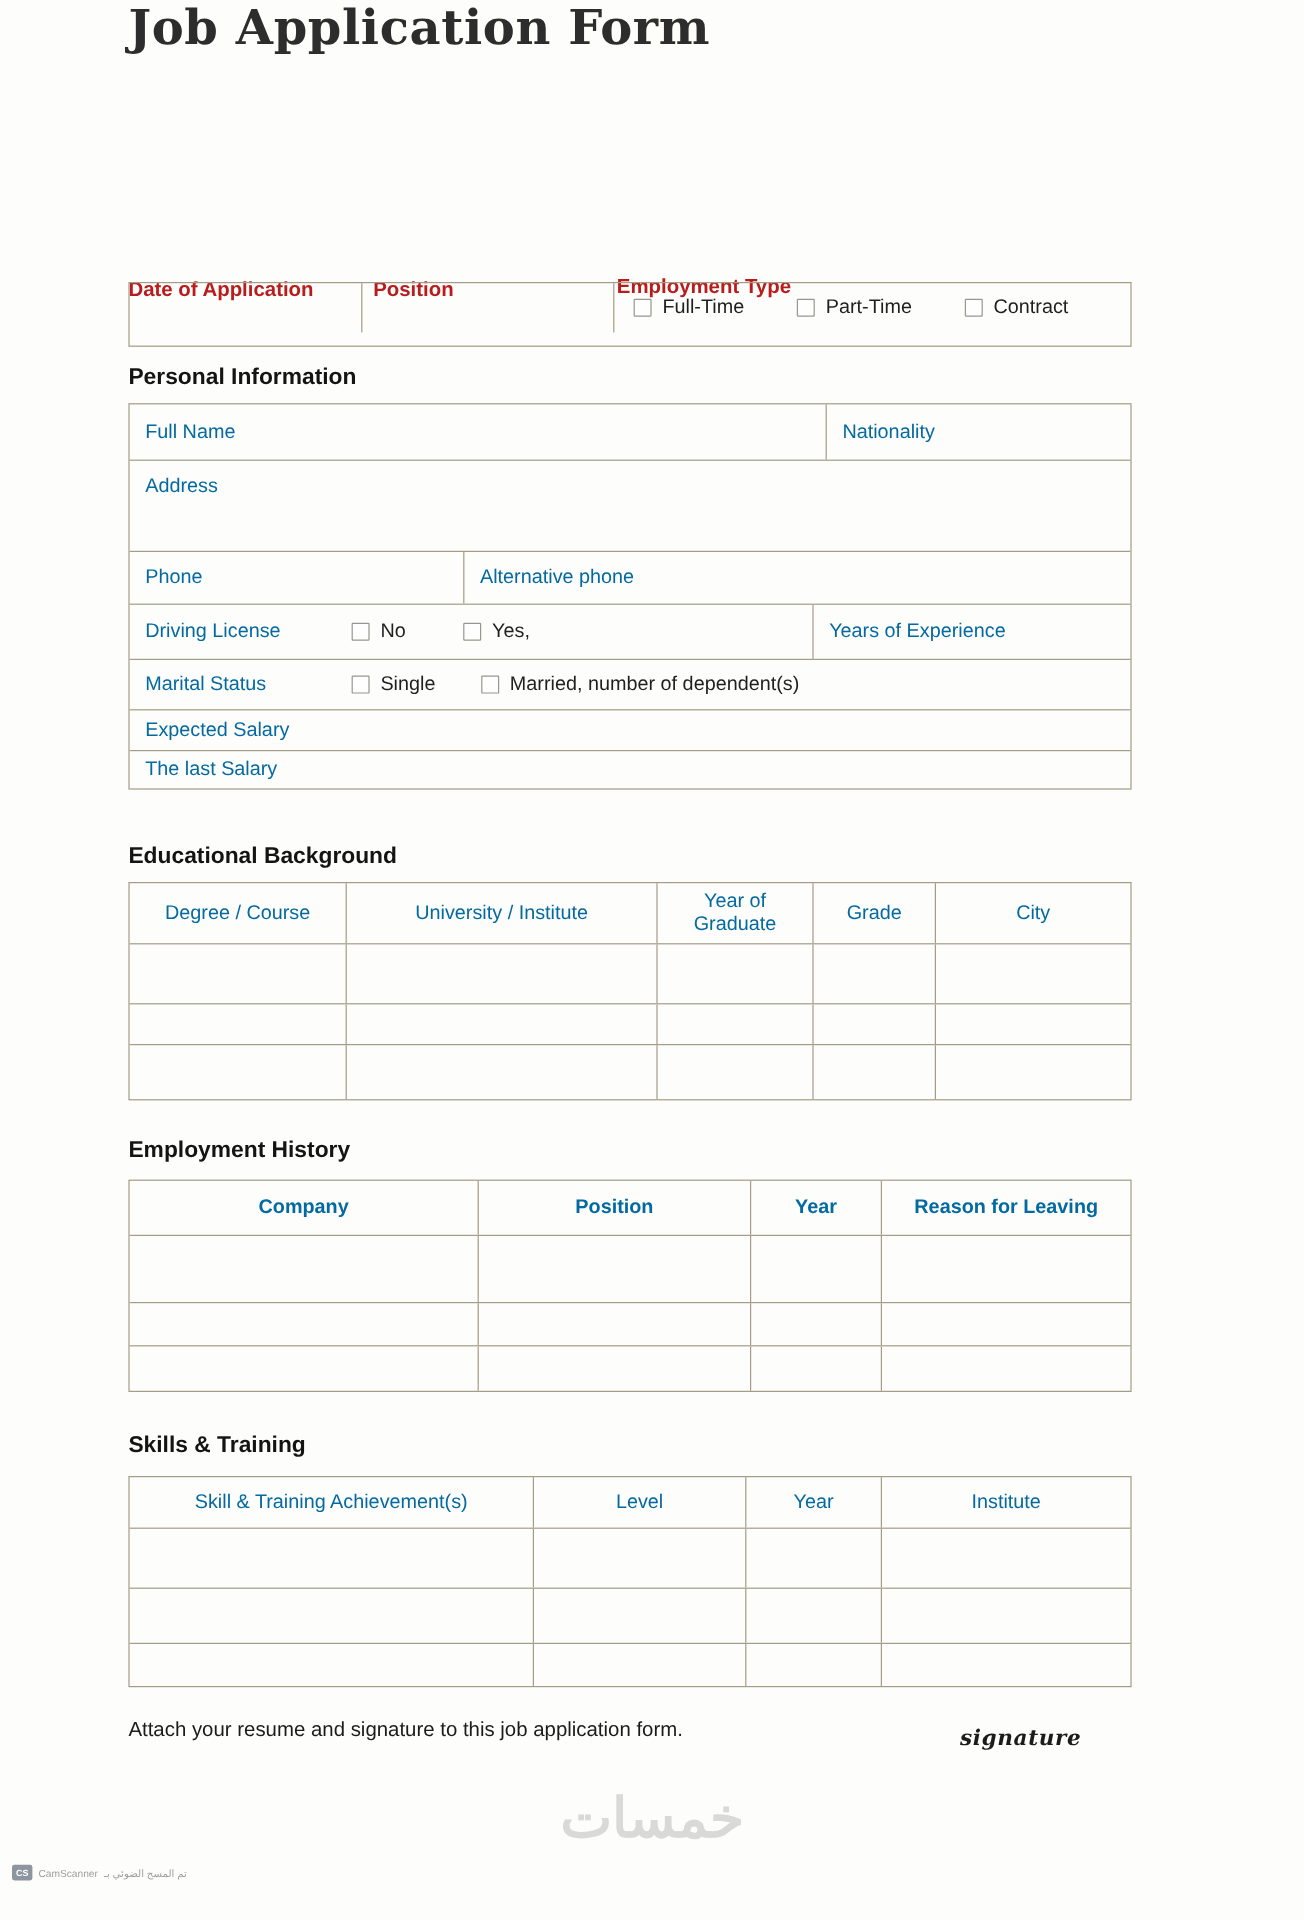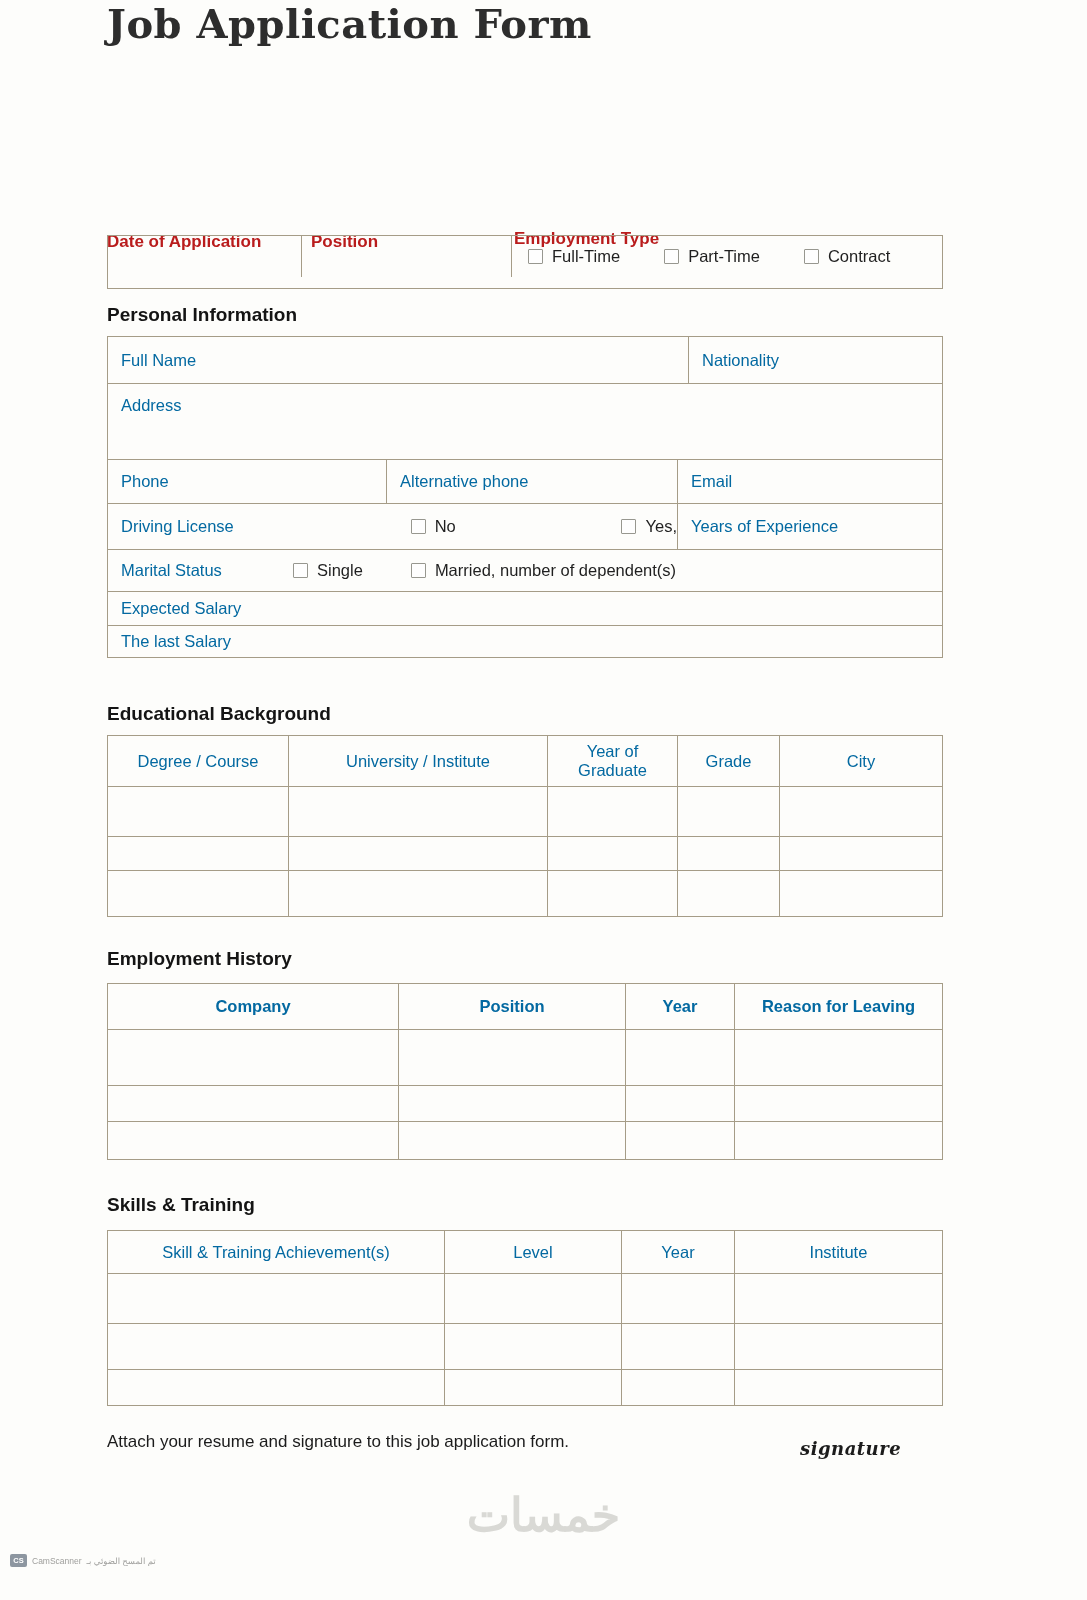--- a/index.html
+++ b/index.html
@@ -124,44 +124,41 @@
           <span class="cell-label">Address</span>
         </div>
       </div>
       <div class="tr" style="height:44px;">
         <div class="td vcenter pad" style="flex:0 0 278px;">
           <span class="cell-label">Phone</span>
         </div>
         <div class="td vcenter pad" style="flex:0 0 291px;">
           <span class="cell-label">Alternative phone</span>
         </div>
-        <div class="td vcenter pad" style="flex:1;">
-          <span class="cell-label">Email</span>
-        </div>
-      </div>
-      <div class="tr" style="height:46px;">
-        <div class="td vcenter pad" style="flex:0 0 569px;justify-content:space-between;">
+      </div>
+      <div class="tr" style="height:46px;">
+        <div class="td vcenter pad" style="flex:0 0 569px;">
           <span class="cell-label" style="flex:0 0 172px;">Driving License</span>
           <div class="cbgroup" style="margin-right:48px;">
             <span class="cb"></span>
             <span class="cb-label">No</span>
           </div>
           <div class="cbgroup">
             <span class="cb"></span>
             <span class="cb-label">Yes,</span>
           </div>
         </div>
         <div class="td vcenter pad" style="flex:1;">
           <span class="cell-label">Years of Experience</span>
         </div>
       </div>
       <div class="tr" style="height:42px;">
         <div class="td vcenter pad" style="flex:1;">
           <span class="cell-label" style="flex:0 0 172px;">Marital Status</span>
-          <div class="cbgroup" style="margin-right:48px;">
+          <div class="cbgroup" style="margin-right:38px;">
             <span class="cb"></span>
             <span class="cb-label">Single</span>
           </div>
           <div class="cbgroup">
             <span class="cb"></span>
             <span class="cb-label">Married, number of dependent(s)</span>
           </div>
         </div>
       </div>
       <div class="tr" style="height:34px;">

